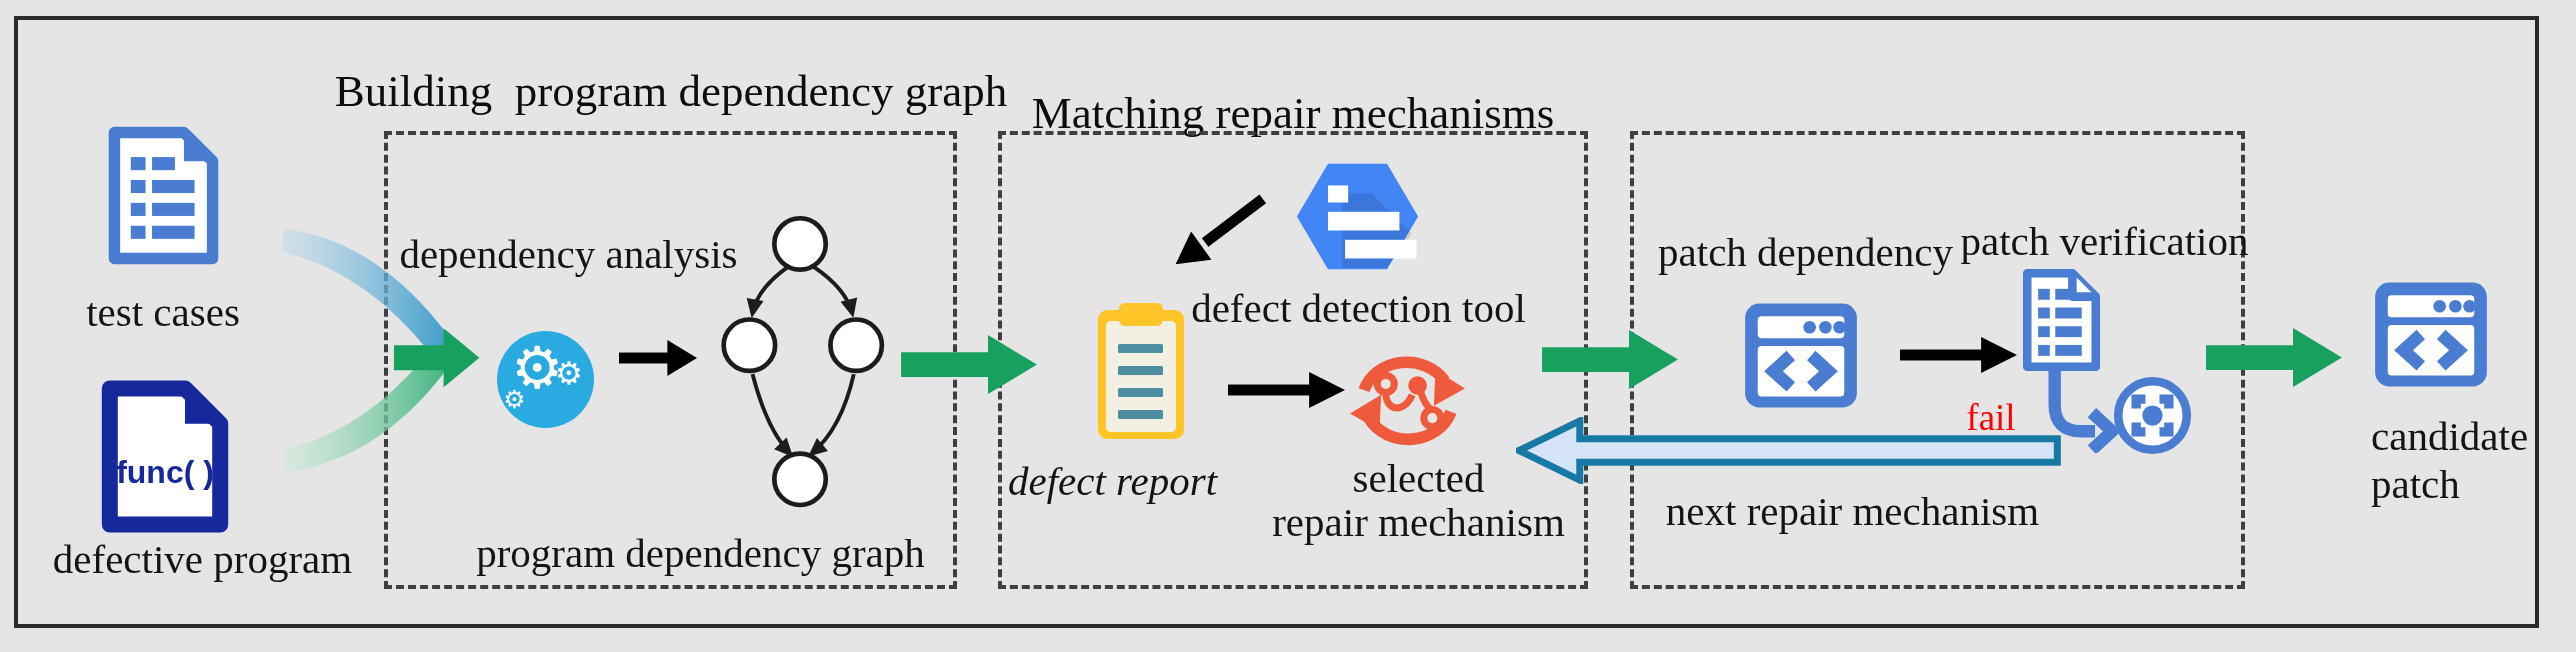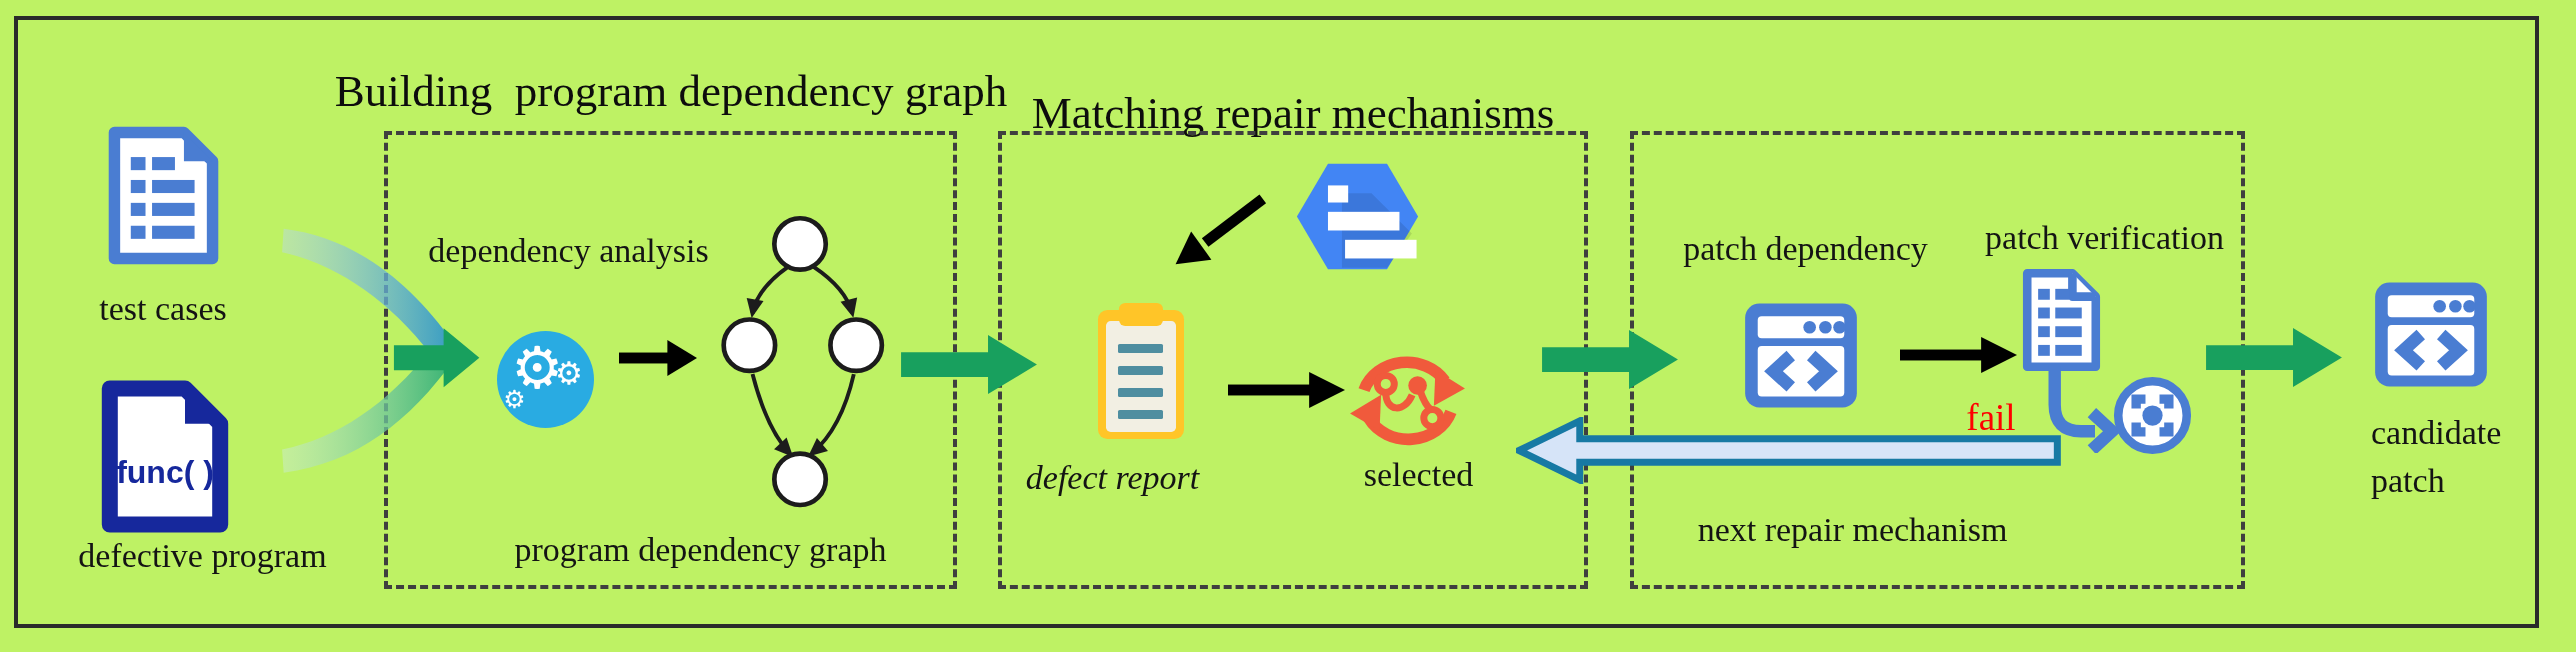--- a/index.html
+++ b/index.html
@@ -1,21 +1,21 @@
 <!DOCTYPE html>
 <html style="--doc-blue: #4a7dd2; --navy: #16289c; --green-arrow: #18a05e; --gear-blue: #29abe2; --hexagon-blue: #4285f4; --clipboard-gold: #ffc528; --clipboard-fill: #f2efe3; --clipboard-lines: #4f8ea0; --refresh-red: #f05a3c; --teal-arrow-border: #1779a4; --teal-arrow-fill: #d6e4f8; --fail-red: #ff0000; --edge-black: #1c1c1c;font-size:12.5px"><head>
 <meta charset="utf-8">
 <style>
   html,body{margin:0;padding:0;background:#fff;}
-  #stage{position:relative;width:2576px;height:652px;background:#bef264;overflow:hidden;
+  #stage{position:relative;width:2576px;height:652px;background:#e5e5e5;overflow:hidden;
          font-family:"Liberation Serif","DejaVu Serif",serif;}
   .abs{position:absolute;}
   .frame{border:4.7px solid #2b2b2b;box-sizing:border-box;}
   .dashed{border:4.7px dashed #3f3f3f;box-sizing:border-box;}
-  .lbl{position:absolute;font-size:34px;color:#141414;text-align:center;
+  .lbl{position:absolute;font-size:41px;color:#141414;text-align:center;
        line-height:1.1;white-space:nowrap;}
   .title{position:absolute;font-size:45px;color:#0d0d0d;text-align:center;
          line-height:1.05;white-space:pre;}
   .left{text-align:left;}
   .fail{color:var(--fail-red,#ff0000);font-size:37px;}
   .gear-circle{position:absolute;border-radius:50%;
                background:var(--gear-blue,#29abe2);}
   .gear-glyph{position:absolute;color:#fff;font-family:"DejaVu Sans",sans-serif;line-height:1;}
   
   .clip-outer{position:absolute;width:86px;height:129px;background:var(--clipboard-gold,#ffc528);
@@ -124,20 +124,21 @@
     <g fill="#fff">
       <rect x="42" y="34" width="26" height="22"></rect>
       <rect x="42" y="68" width="92" height="24"></rect>
       <rect x="64" y="104" width="92" height="24"></rect>
     </g>
   </svg>
   <svg class="abs" style="left:1160px;top:191px;" width="109" height="82" viewBox="0 0 140 105">
     <line x1="132" y1="10" x2="58" y2="66" stroke="#000" stroke-width="14"></line>
     <polygon points="20,94 66,88 40,52" fill="#000"></polygon>
   </svg>
+  <div class="lbl" style="left:1160px;top:286px;width:397px;">defect detection tool</div>
 
   <div class="clip-outer" style="left:1098px;top:310px;">
     <div class="clip-inner"></div>
     <div class="clip-tab"></div>
     <div class="clip-line" style="top:34px;"></div>
     <div class="clip-line" style="top:56px;"></div>
     <div class="clip-line" style="top:78px;"></div>
     <div class="clip-line" style="top:100px;"></div>
   </div>
   <div class="lbl" style="left:918px;top:459px;width:389px;font-style:italic;">defect report</div>
@@ -156,20 +157,21 @@
     <polygon points="38,114 0,92 40,68" fill="var(--refresh-red,#f05a3c)"></polygon>
     <g stroke="var(--refresh-red,#f05a3c)" stroke-width="9" fill="none">
       <circle cx="46" cy="54" r="11"></circle>
       <circle cx="106" cy="98" r="11"></circle>
       <path d="M46 65 C46 90 70 92 80 68"></path>
       <path d="M90 62 C96 80 100 84 104 87"></path>
     </g>
     <circle cx="87" cy="56" r="12" fill="var(--refresh-red,#f05a3c)"></circle>
   </svg>
   <div class="lbl" style="left:1261px;top:456px;width:315px;">selected</div>
+  <div class="lbl" style="left:1222px;top:500px;width:393px;">repair mechanism</div>
 
   <svg class="abs" style="left:1542px;top:327px;z-index:4;" width="136" height="66" viewBox="0 0 175 85">
     <polygon points="0,26 112,26 112,4 175,42 112,80 112,58 0,58" fill="var(--green-arrow,#18a05e)"></polygon>
   </svg>
 
   <div class="lbl" style="left:1609px;top:230px;width:393px;">patch dependency</div>
   <div class="lbl" style="left:1908px;top:219px;width:393px;">patch verification</div>
 
   <svg class="abs" style="left:1742px;top:300px;" width="118" height="111" viewBox="0 0 150 140">
     <rect x="4" y="4" width="142" height="132" rx="18" fill="var(--doc-blue,#4a7dd2)"></rect>
@@ -220,21 +222,21 @@
       <path d="M73 61 V73 H61"></path>
       <path d="M43 73 H31 V61"></path>
     </g>
   </svg>
 
   <div class="lbl fail" style="left:1911px;top:398px;width:160px;">fail</div>
 
   <svg class="abs" style="left:1516px;top:417px;z-index:4;" width="546" height="67" viewBox="0 0 702 86">
     <polygon points="4,43 82,5 82,28 696,28 696,58 82,58 82,81" fill="var(--teal-arrow-fill,#d6e4f8)" stroke="var(--teal-arrow-border,#1779a4)" stroke-width="9" stroke-linejoin="miter"></polygon>
   </svg>
-  <div class="lbl" style="left:1617px;top:489px;width:471px;margin-top:22px;">next repair mechanism</div>
+  <div class="lbl" style="left:1617px;top:489px;width:471px;">next repair mechanism</div>
 
   <svg class="abs" style="left:2206px;top:325px;z-index:4;" width="136" height="66" viewBox="0 0 175 85">
     <polygon points="0,26 112,26 112,4 175,42 112,80 112,58 0,58" fill="var(--green-arrow,#18a05e)"></polygon>
   </svg>
 
   <svg class="abs" style="left:2372px;top:277px;" width="118" height="115" viewBox="0 0 150 140">
     <rect x="4" y="4" width="142" height="132" rx="18" fill="var(--doc-blue,#4a7dd2)"></rect>
     <rect x="20" y="20" width="110" height="28" rx="5" fill="#fff"></rect>
     <g fill="var(--doc-blue,#4a7dd2)">
       <circle cx="86" cy="34" r="8"></circle>

